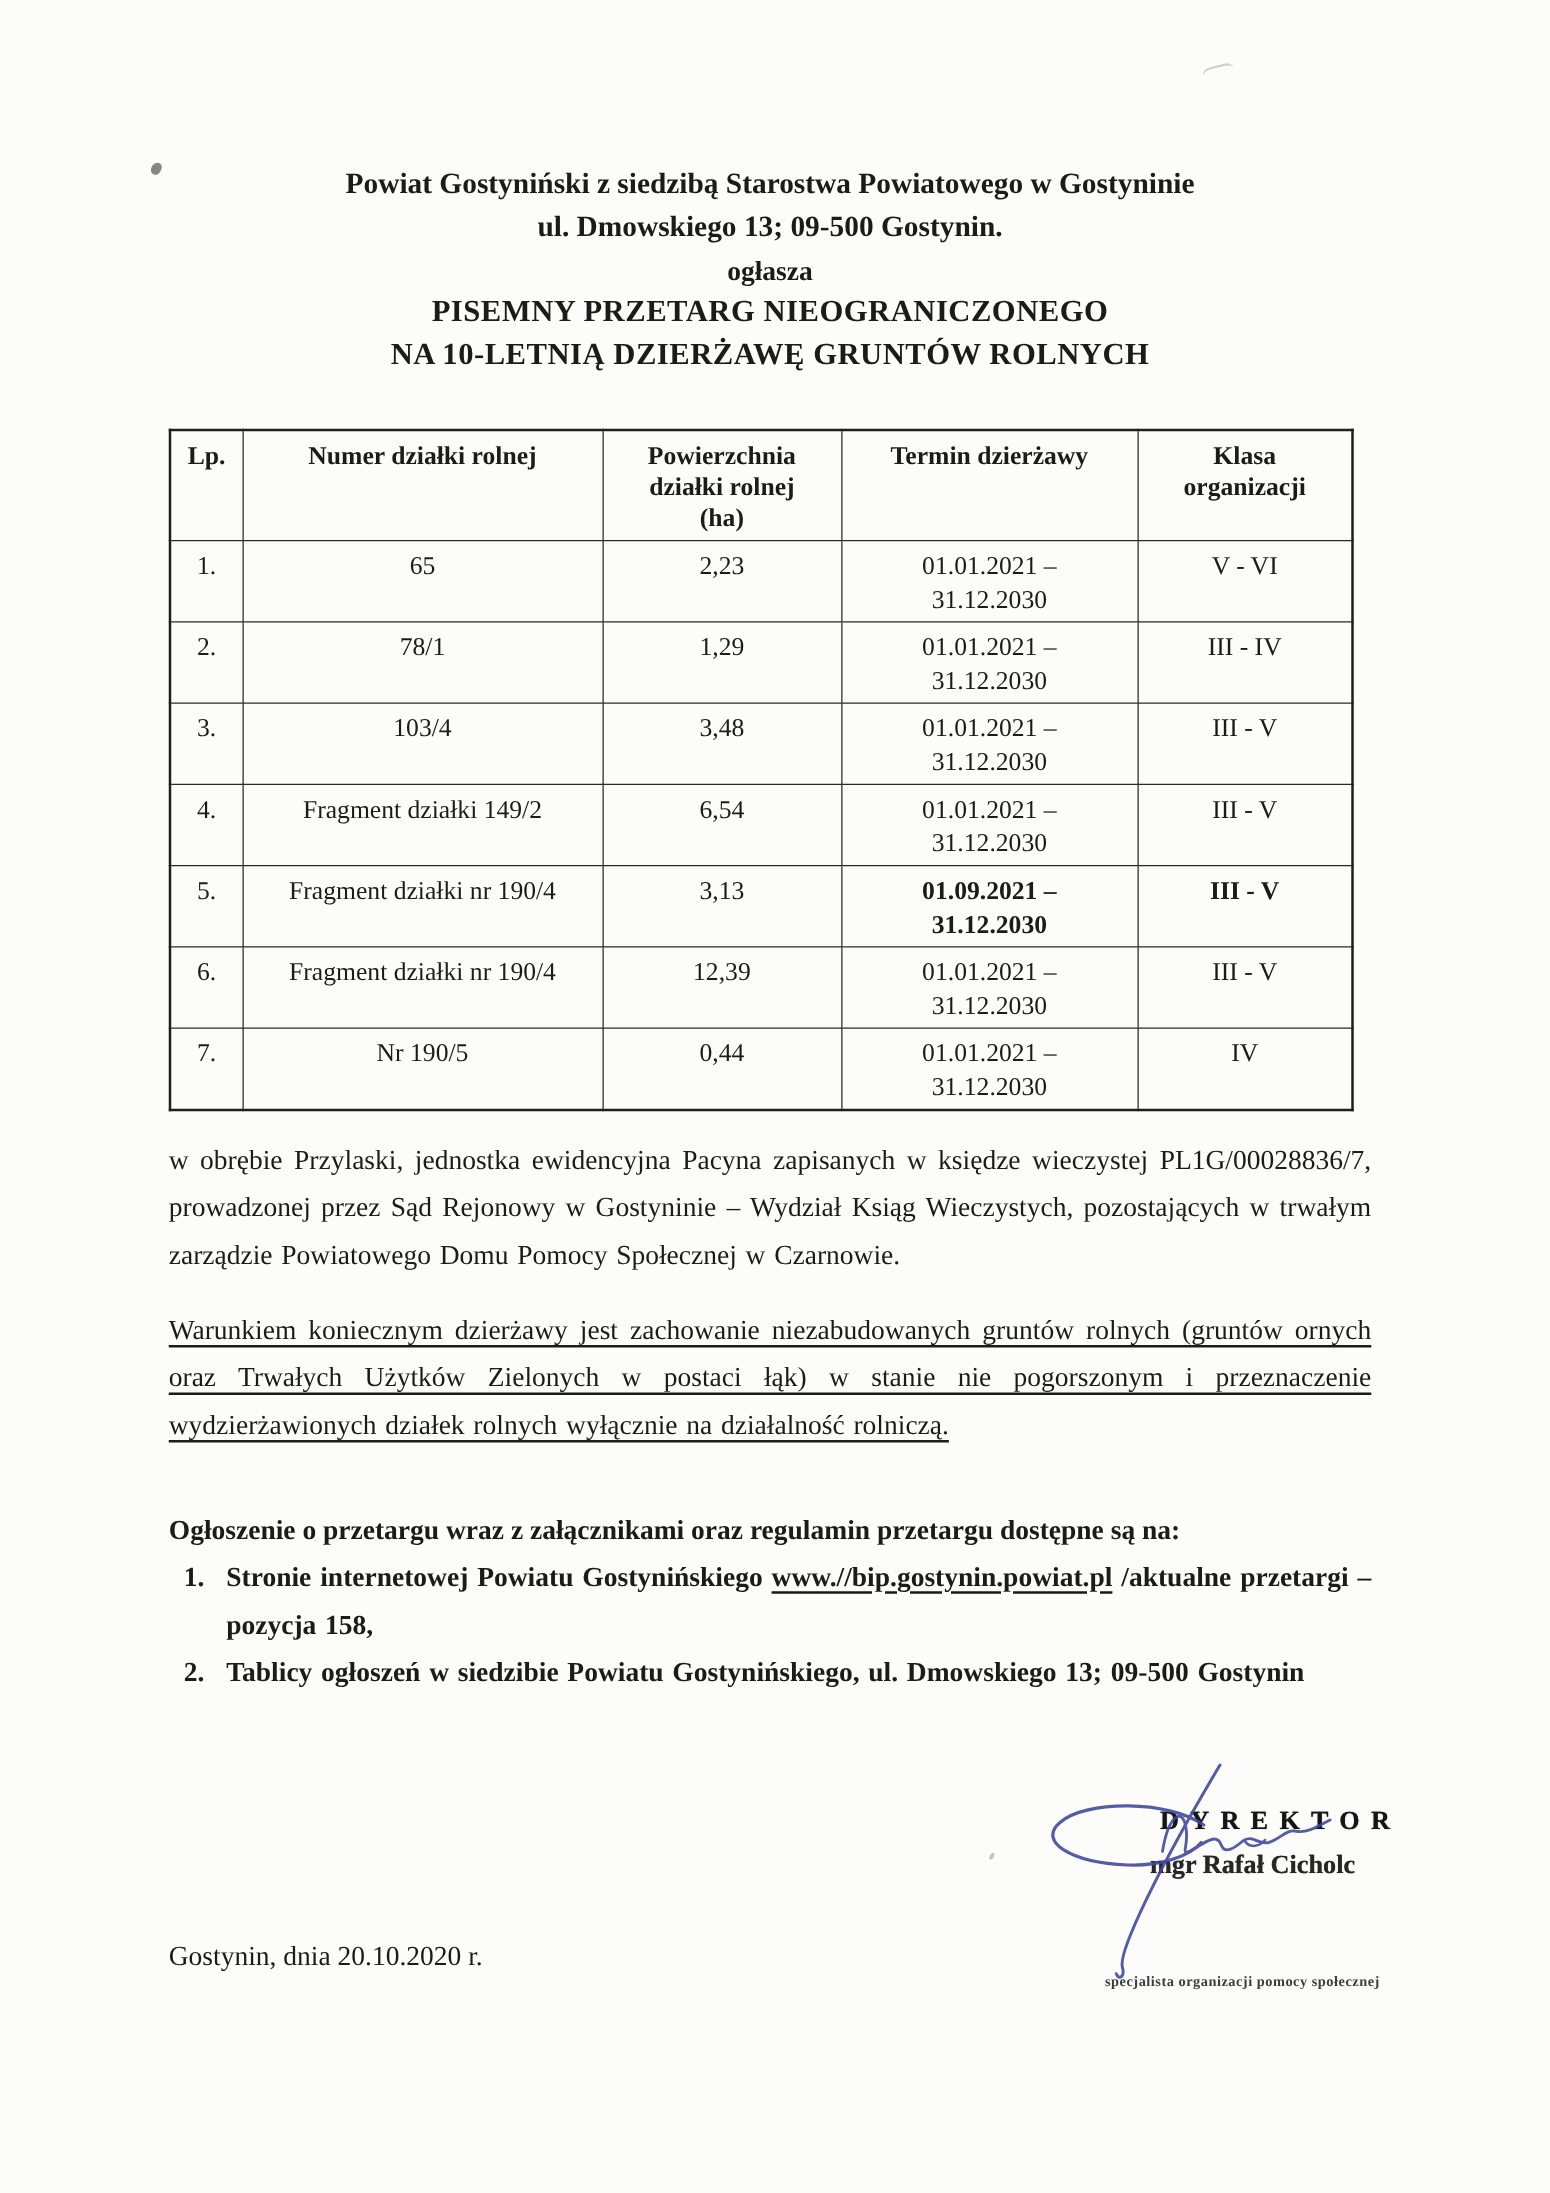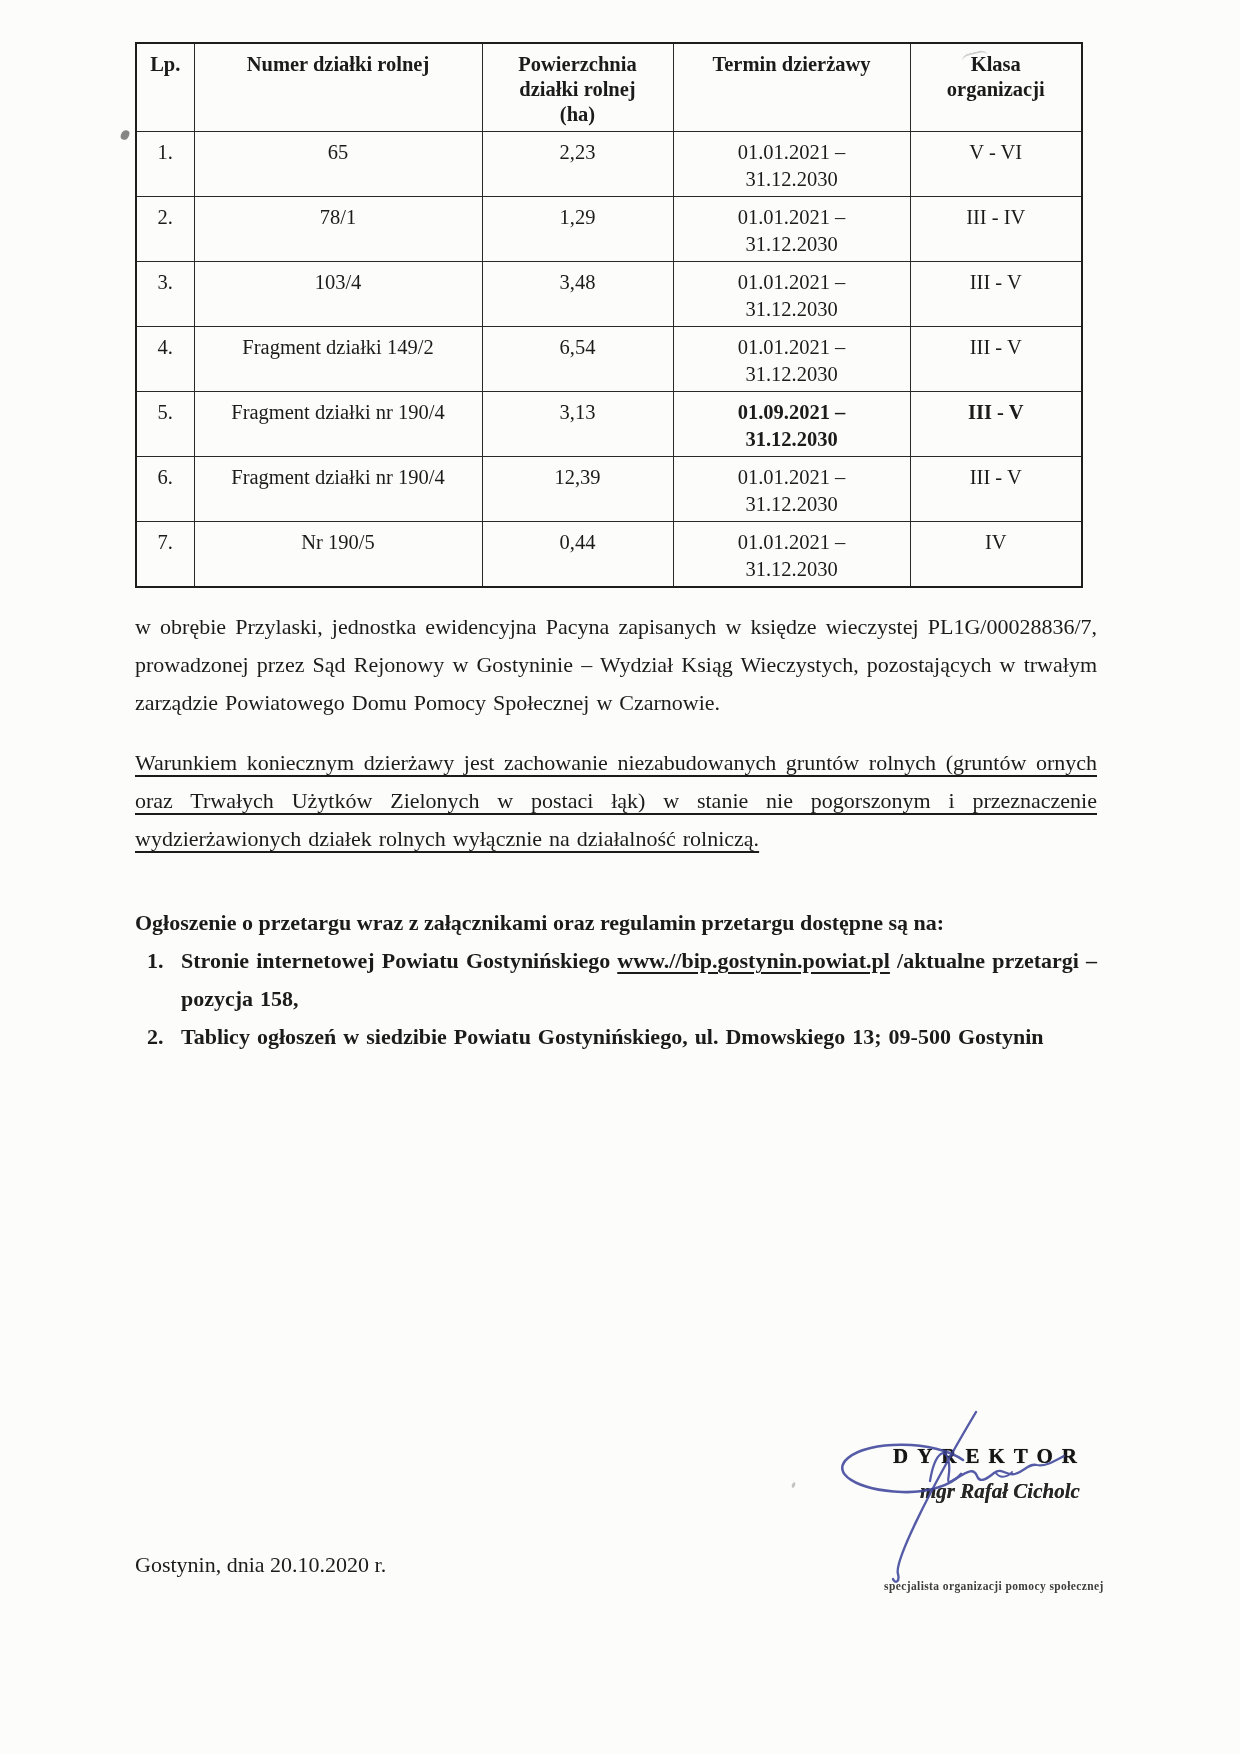--- a/index.html
+++ b/index.html
@@ -34,27 +34,27 @@
   
   .avail{margin-top:46px;}
   .avail-heading{font-weight:700;font-size:22px;line-height:38px;}
   .list-item{display:flex;font-weight:700;font-size:22px;line-height:38px;}
   .list-num{flex:0 0 46px;width:46px;padding-left:12px;box-sizing:border-box;}
   .list-text{flex:1;text-align:justify;word-spacing:1.5px;}
   .u{text-decoration:underline;text-underline-offset:4px;}
 
   
   .sig-title{
-    position:absolute;left:893px;top:1444px;
+    position:absolute;left:928px;top:1444px;
     font-size:21px;font-weight:700;letter-spacing:9px;color:#151515;
     text-shadow:0 0 .7px #333;white-space:nowrap;
   }
   .sig-name{
     position:absolute;left:920px;top:1479px;
-    font-size:21px;font-style:italic;font-weight:600;color:#262626;
+    font-size:21px;font-weight:600;color:#262626;
     text-shadow:0 0 .6px #444;white-space:nowrap;text-align:center;
   }
   .sig-subtitle{
     position:absolute;left:884px;top:1580px;
     font-size:11.5px;font-weight:700;color:#3d3d3d;letter-spacing:.4px;
     filter:blur(.55px);white-space:nowrap;
   }
   .sig-ink{position:absolute;left:760px;top:1380px;width:340px;height:230px;pointer-events:none;}
 
   .date-line{position:absolute;left:135px;top:1552px;width:962px;text-align:left;font-size:22px;}
@@ -62,20 +62,27 @@
   
   .speck-1{position:absolute;left:121px;top:130px;width:8px;height:10px;background:#242424;border-radius:60% 40% 55% 45%;opacity:.55;transform:rotate(18deg);}
   .speck-2{position:absolute;left:962px;top:52px;width:26px;height:10px;border-top:2px solid #9a9a96;border-radius:50%/80%;opacity:.45;transform:rotate(-14deg);}
   .speck-3{position:absolute;left:792px;top:1482px;width:3px;height:6px;background:#8a8a86;opacity:.5;border-radius:50%;transform:rotate(25deg);}
 </style>
 </head>
 <body>
 
 <div class="content">
 
+  <div class="doc-header">
+    <div class="h-line-1">Powiat Gostyniński z siedzibą Starostwa Powiatowego w Gostyninie</div>
+    <div class="h-line-2">ul. Dmowskiego 13; 09-500 Gostynin.</div>
+    <div class="h-line-3">ogłasza</div>
+    <div class="h-line-4">PISEMNY PRZETARG NIEOGRANICZONEGO</div>
+    <div class="h-line-5">NA 10-LETNIĄ DZIERŻAWĘ GRUNTÓW ROLNYCH</div>
+  </div>
 
 
   <table>
     <colgroup>
       <col style="width:58px">
         <col style="width:288px">
         <col style="width:191px">
         <col style="width:237px">
         <col style="width:172px">
     </colgroup>

